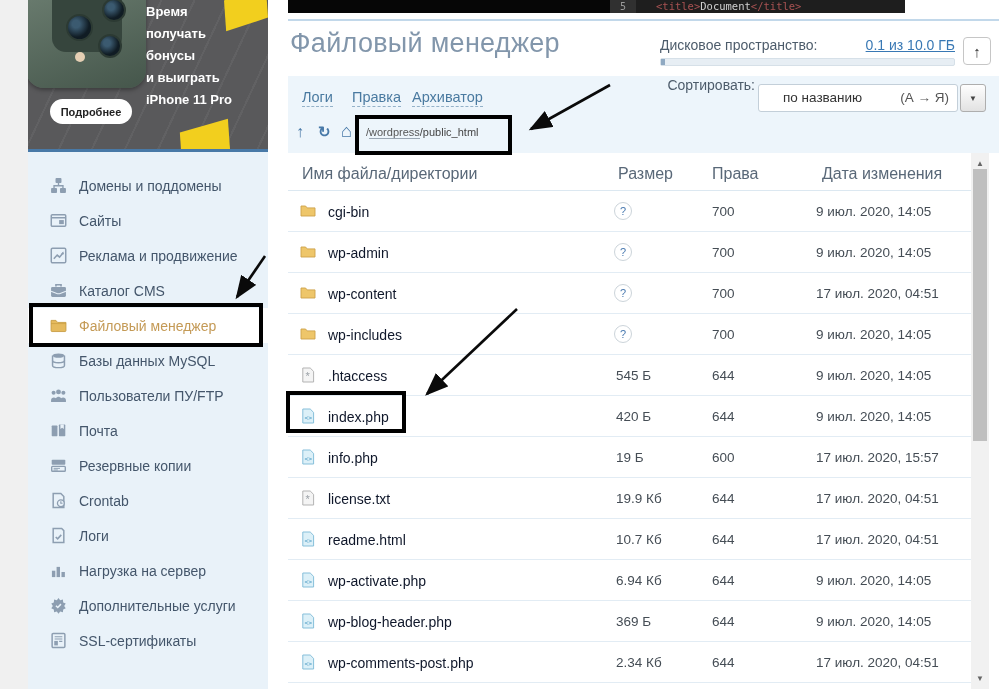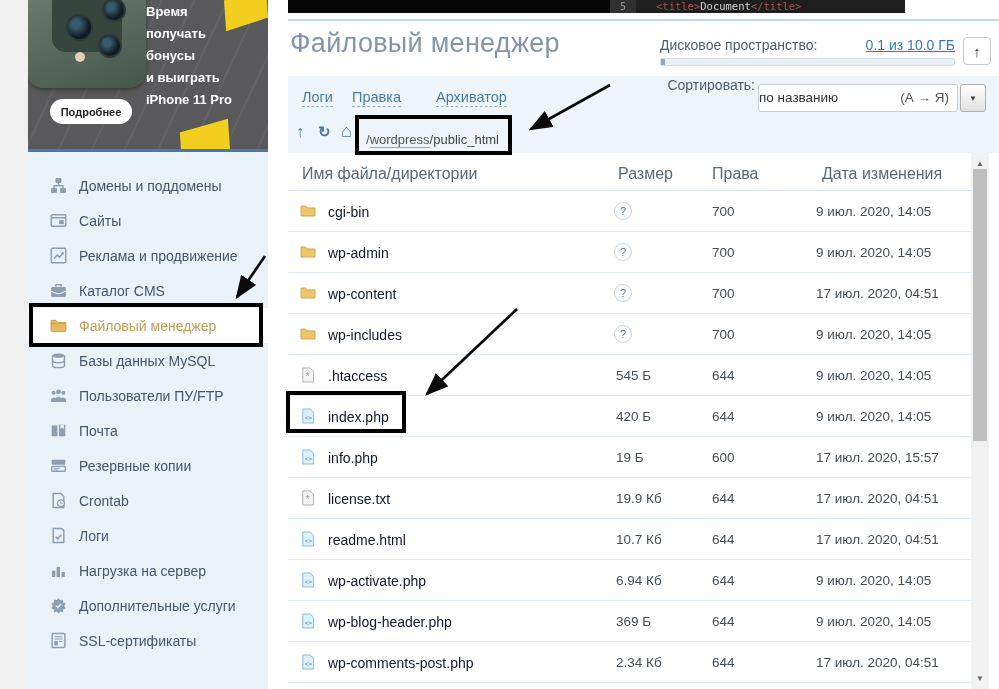--- a/index.html
+++ b/index.html
@@ -46,28 +46,28 @@
   .ptitle { position:absolute; left:290px; top:28px; font-size:27px; font-weight:300; color:#8296ab; letter-spacing:.3px; }
   .disk-label { position:absolute; left:660px; top:37px; font-size:14px; color:#4d5c6b; }
   .disk-link { position:absolute; right:44px; top:37px; font-size:14px; color:#3878b4; text-decoration:underline; cursor:pointer; }
   .disk-bar { position:absolute; left:660px; top:58px; width:295px; height:8px; background:#e7eef4; border:1px solid #d6e0e8; border-radius:2px; }
   .disk-used { position:absolute; left:0; top:0; width:4px; height:100%; background:#8fa9c2; }
   .upload-btn { position:absolute; left:963px; top:37px; width:28px; height:28px; background:#fff; border:1px solid #c6c6c6; border-radius:4px; font-size:15px; font-weight:bold; color:#333; display:flex; align-items:center; justify-content:center; cursor:pointer; }
 
   
   .toolbar { position:absolute; left:288px; top:76px; width:711px; height:77px; background:#edf5fb; }
   .tmenu { position:absolute; top:13px; font-size:14.5px; color:#4a7aa0; cursor:pointer; border-bottom:1px dashed rgba(74,122,160,.55); padding-bottom:1px; }
-  .m1 { left:14px; } .m2 { left:64px; } .m3 { left:148px;text-align:right; }
+  .m1 { left:14px; } .m2 { left:64px; } .m3 { left:124px;text-align:right; }
   .sort-label { position:absolute; left:378px; top:1px; width:89px; text-align:right; font-size:14px; color:#4d5c6b; }
-  .sort-select { position:absolute; left:470px; top:8px; width:200px; height:28px; background:#fff; border:1px solid #c3cfd9; border-radius:3px; font-size:13.5px; color:#333; line-height:26px; padding:0 0; cursor:pointer; }
+  .sort-select { position:absolute; left:470px; top:8px; width:200px; height:28px; background:#fff; border:1px solid #c3cfd9; border-radius:3px; font-size:13.5px; color:#333; line-height:26px; padding:0 24px; cursor:pointer; }
   .sort-order { position:absolute; right:8px; top:0; color:#555; }
   .sort-btn { position:absolute; left:672px; top:8px; width:26px; height:28px; background:linear-gradient(#fefefe,#e2e2e2); border:1px solid #aeaeae; border-radius:3px; display:flex; align-items:center; justify-content:center; font-size:8px; color:#444; cursor:pointer; }
   .nav-ic { position:absolute; top:47px; color:#4879a8; cursor:pointer; font-weight:bold; }
   .n1 { left:8px; font-size:16px; } .n2 { left:30px; font-size:15px; } .n3 { left:53px; font-size:18px; top:45px; }
-  .pathtext { position:absolute; left:78px; top:56px; font-size:13px; color:#555; white-space:nowrap; }
+  .pathtext { position:absolute; left:78px; top:50px; font-size:11px; color:#555; white-space:nowrap; }
   .pathtext .plink { cursor:pointer; border-bottom:1px solid #9aa6b2; }
   .pathtext .pcur { color:#444; }
 
   
   .filetable { position:absolute; left:288px; top:153px; width:683px; height:536px; background:#fff; overflow:hidden; }
   .thead { position:relative; height:38px; border-bottom:1px solid #dce8f1; }
   .thead span { position:absolute; top:12px; font-size:16px; color:#596878; }
   .c-name { left:14px; } .c-size { left:330px; } .c-rights { left:424px; } .c-date { left:534px; }
   .trow { position:relative; height:41px; border-bottom:1px solid #e2ecf4; cursor:pointer; }
   .trow .ficon { position:absolute; left:12px; top:12px; width:16px; height:16px; }

